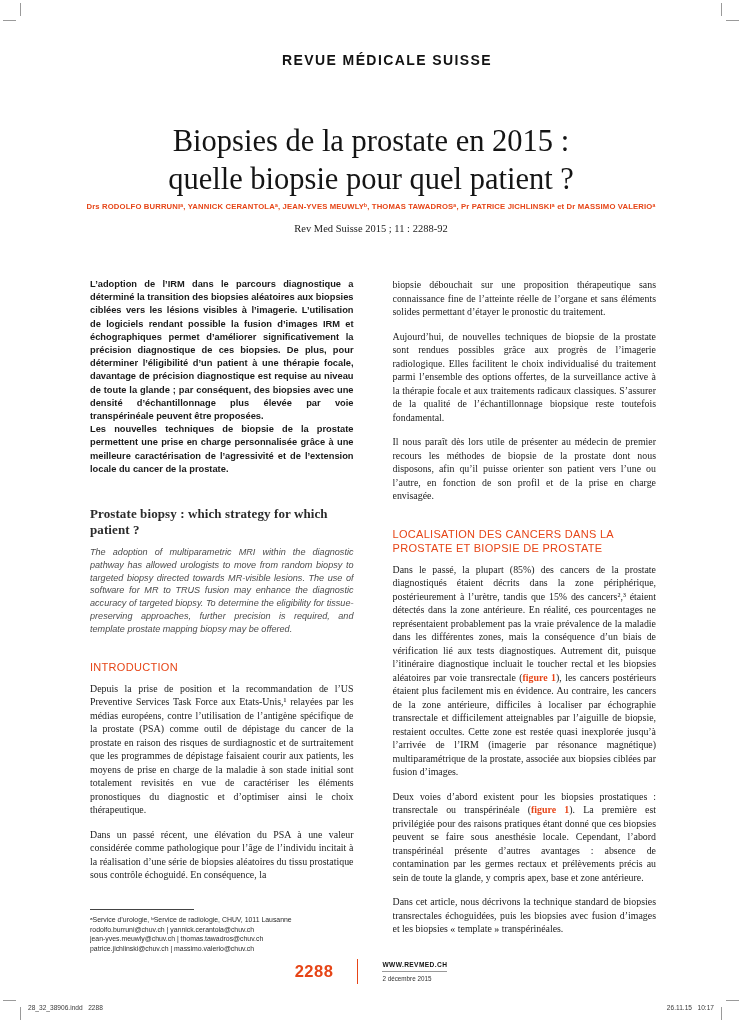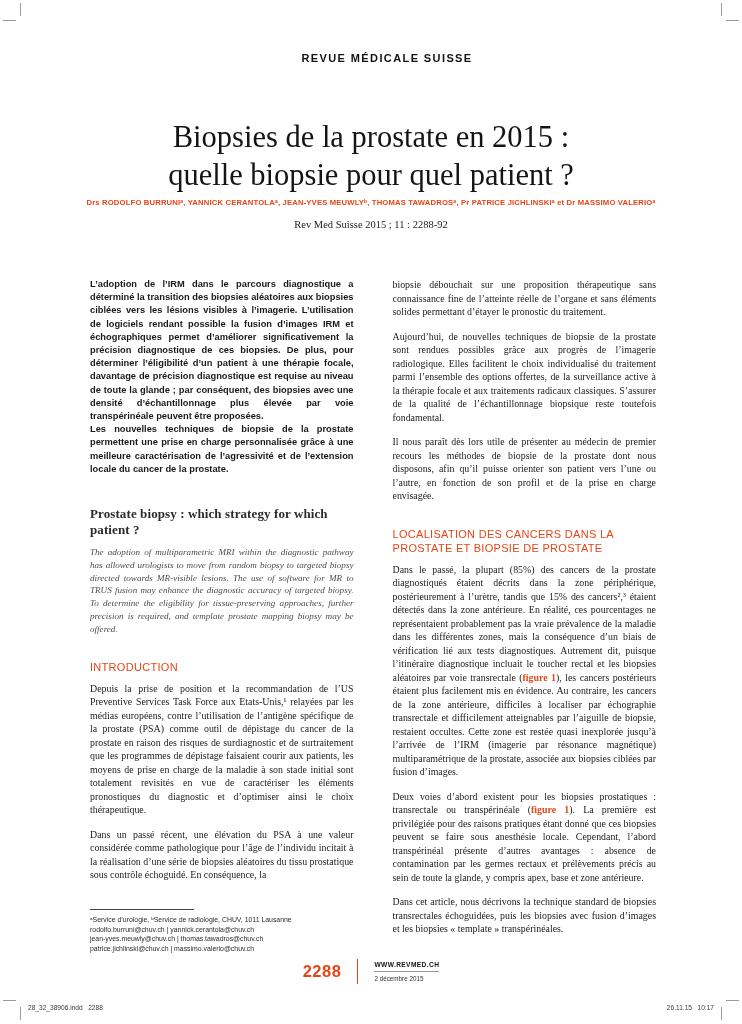--- a/index.html
+++ b/index.html
@@ -16,21 +16,21 @@
   .crop.v { width:1px; height:13px; }
   .tl-h { left:3px; top:20px; }   .tl-v { left:20px; top:3px; }
   .tr-h { right:3px; top:20px; }  .tr-v { right:20px; top:3px; }
   .bl-h { left:3px; top:1000px; } .bl-v { left:20px; top:1007px; }
   .br-h { right:3px; top:1000px; }.br-v { right:20px; top:1007px; }
 
   
   .masthead { position:absolute; top:0; left:0; width:100%; text-align:center; }
   .journal-name {
     margin-top:52px; font-family:"Liberation Sans", sans-serif; font-weight:bold;
-    font-size:11px; letter-spacing:1.4px; color:#121212;padding-left:32px;
+    font-size:14px; letter-spacing:1.4px; color:#121212;padding-left:32px;
   }
   .article-title { margin-top:54px; font-weight:normal; font-size:30.5px; line-height:38px; color:#141414; }
   .article-title .title-line { display:block; }
   .authors {
     margin-top:4px; font-family:Liberation Sans, sans-serif; font-weight:bold;
     font-size:7.7px; letter-spacing:0.15px; color:var(--red); padding:0 60px;
   }
   .citation { margin-top:12px; font-size:10.5px; color:#222; }
 
   
@@ -39,41 +39,41 @@
 
   .abstract-fr {
     font-family:"Liberation Sans", sans-serif; font-weight:bold;
     font-size:9.3px; line-height:13.2px; color:#1a1a1a;
   }
   .en-heading {
     margin-top:30px; font-size:13px; font-weight:bold; color:#2c2c2c;
     text-align:left; letter-spacing:0.1px;
   }
   .abstract-en {
-    margin-top:8px; font-family:Liberation Serif, serif; font-style:italic;
+    margin-top:8px; font-family:Liberation Sans, sans-serif; font-style:italic;
     font-size:9.1px; line-height:12.8px; color:#4c4c4c;
   }
   .section-heading {
     margin-top:24px; margin-bottom:8px; font-family:"Liberation Sans", sans-serif;
     font-weight:normal; font-size:11px; line-height:14px; letter-spacing:0.3px;
     color:var(--red); text-align:left;
   }
   .body-para { font-size:9.9px; line-height:13.5px; margin-top:11px; color:#1b1b1b; }
   .body-para.first { margin-top:0; }
   .figref { color:var(--red); font-weight:bold; }
 
   .footnote {
     position:absolute; left:0; bottom:0; width:100%; background:#ffffff;
     font-family:"Liberation Sans", sans-serif; font-size:6.9px; line-height:9.8px;
     color:#2a2a2a; text-align:left;
   }
   .footnote::before { content:""; display:block; width:104px; height:1px; background:#444; margin-bottom:5px; }
 
   
-  .page-footer { position:absolute; top:959px; left:0; width:100%; display:flex; justify-content:center; align-items:center; gap:16px; }
+  .page-footer { position:absolute; top:959px; left:0; width:100%; display:flex; justify-content:center; align-items:center; gap:24px; }
   .page-number { font-family:"Liberation Sans", sans-serif; font-weight:bold; font-size:16.5px; letter-spacing:0.5px; color:var(--red); }
   .footer-divider { width:1px; height:25px; background:var(--red); }
   .footer-meta { display:flex; flex-direction:column; justify-content:center; }
   .footer-site {
     font-family:"Liberation Sans", sans-serif; font-weight:bold; font-size:6.6px;
     letter-spacing:0.4px; color:#111; padding-bottom:3px; border-bottom:1px solid #999;
   }
   .footer-date { font-family:"Liberation Sans", sans-serif; font-size:6.3px; color:#333; padding-top:3px; }
 
   

